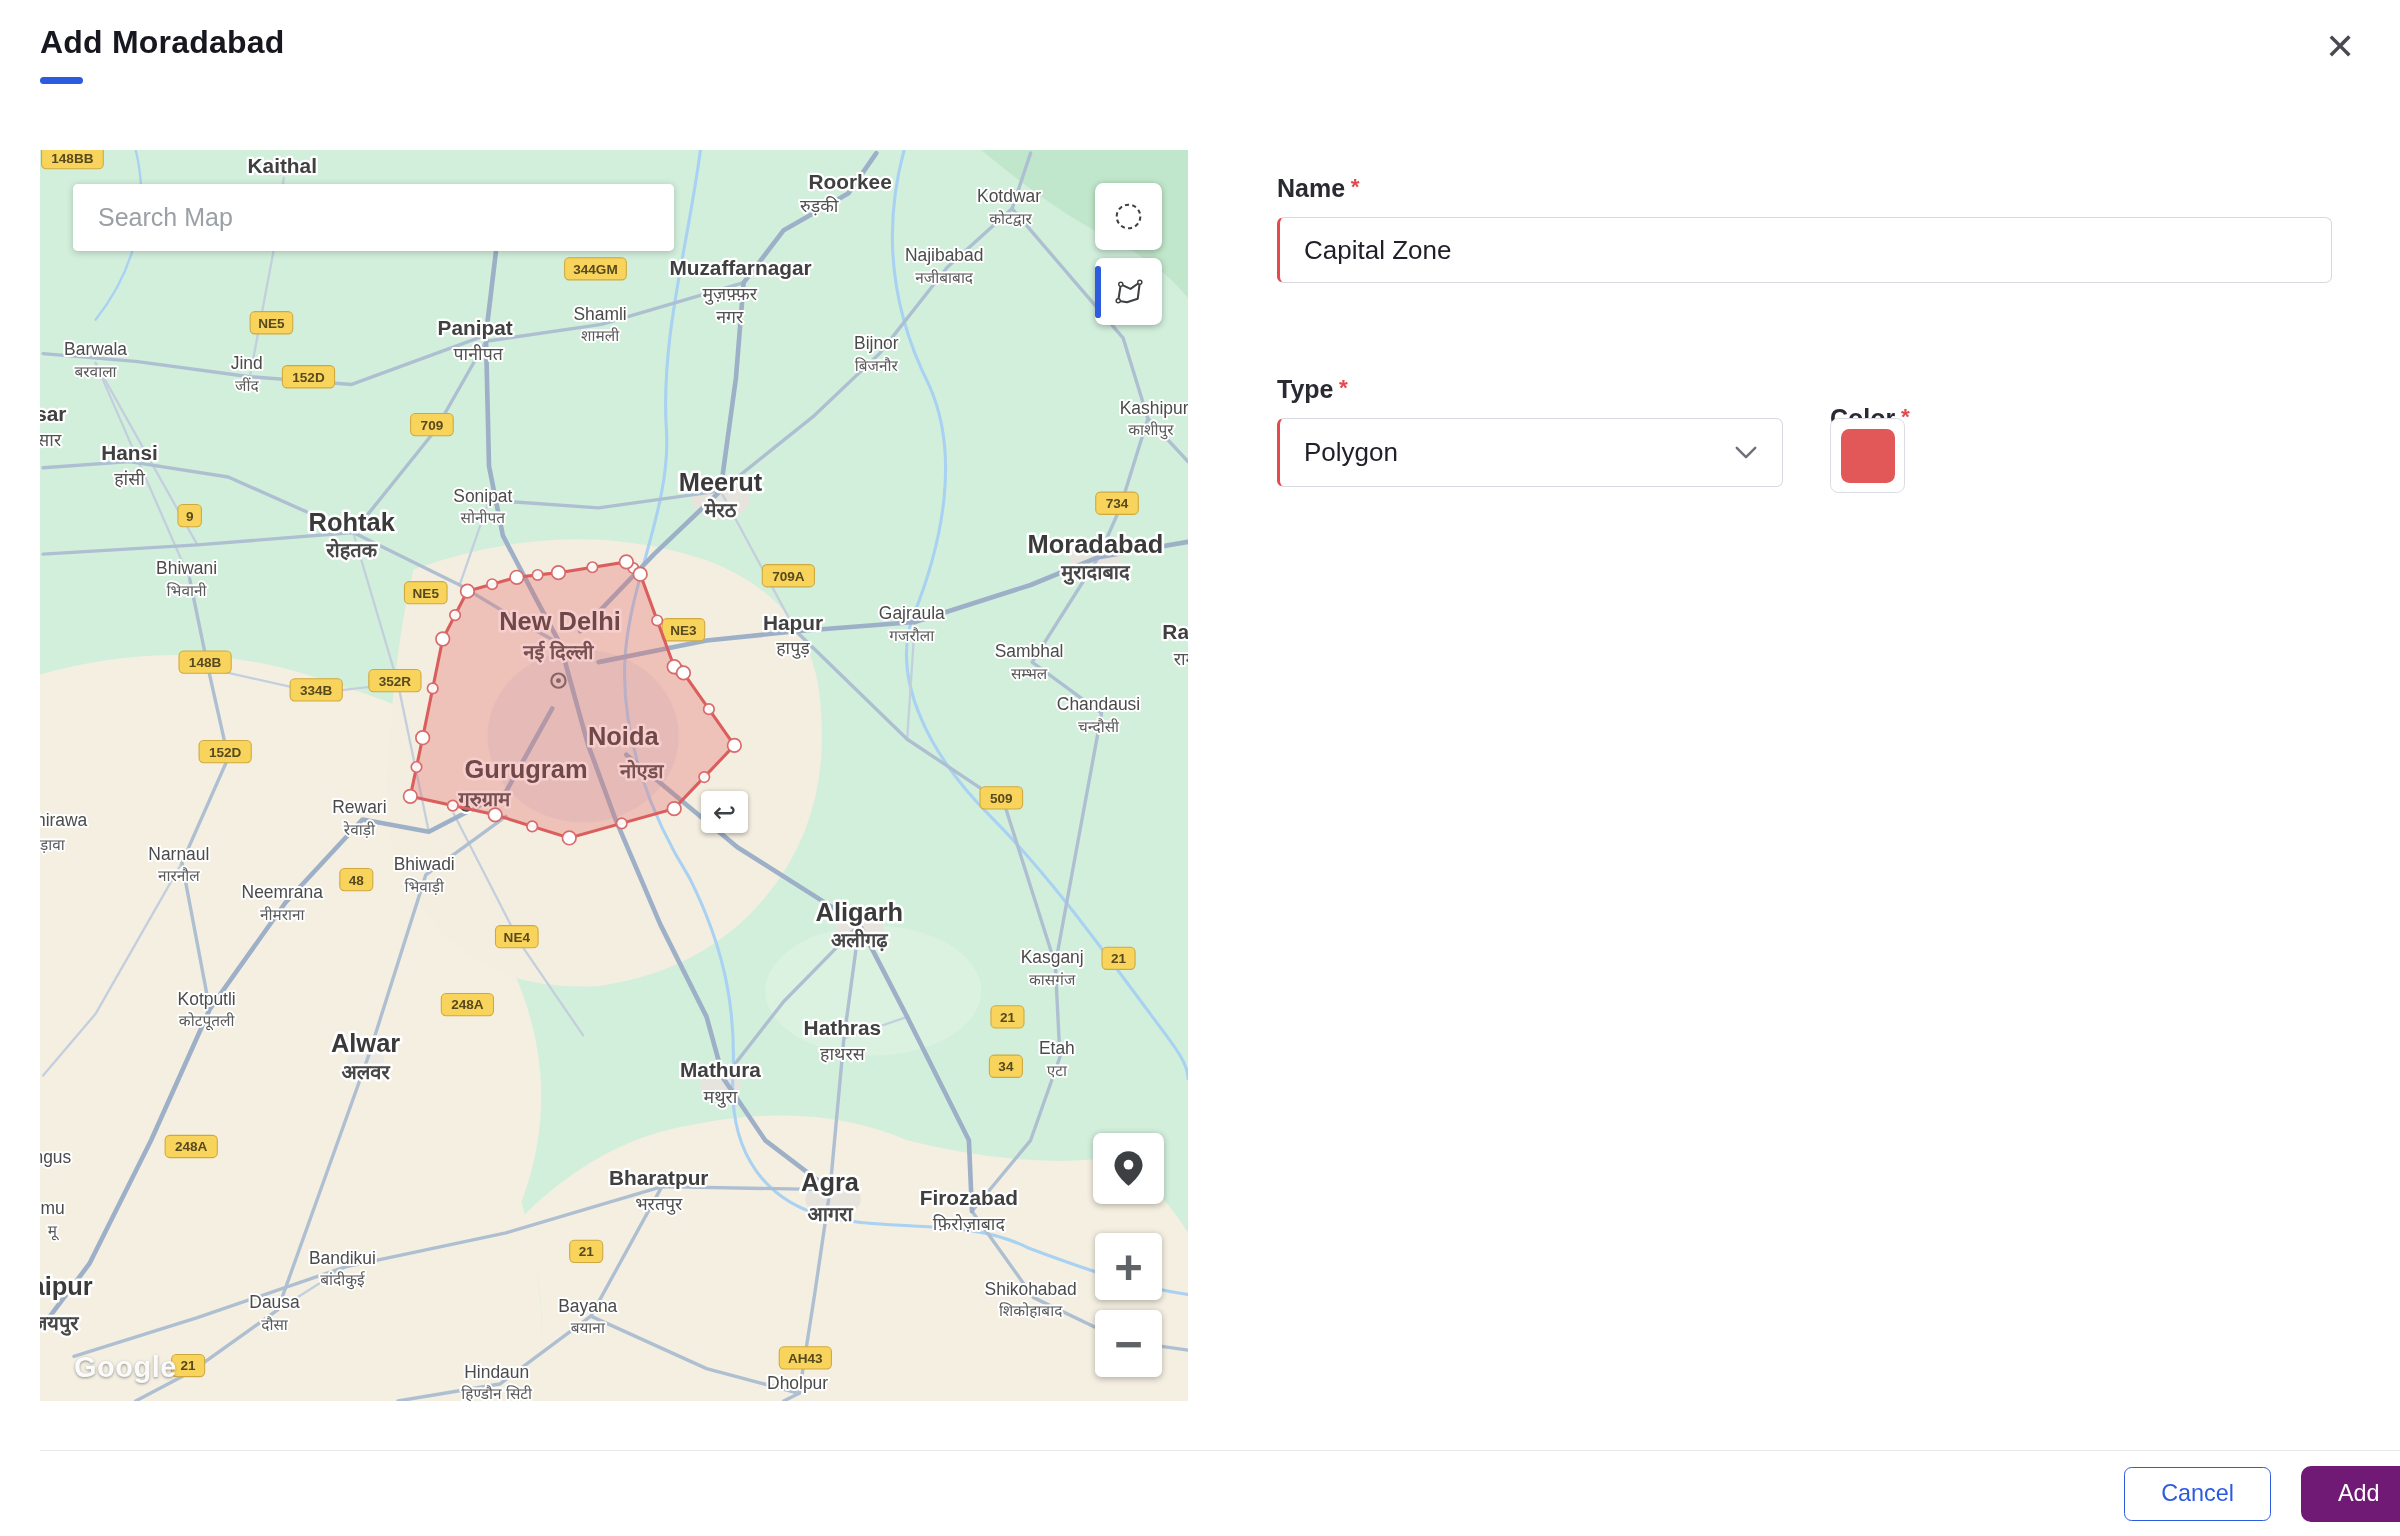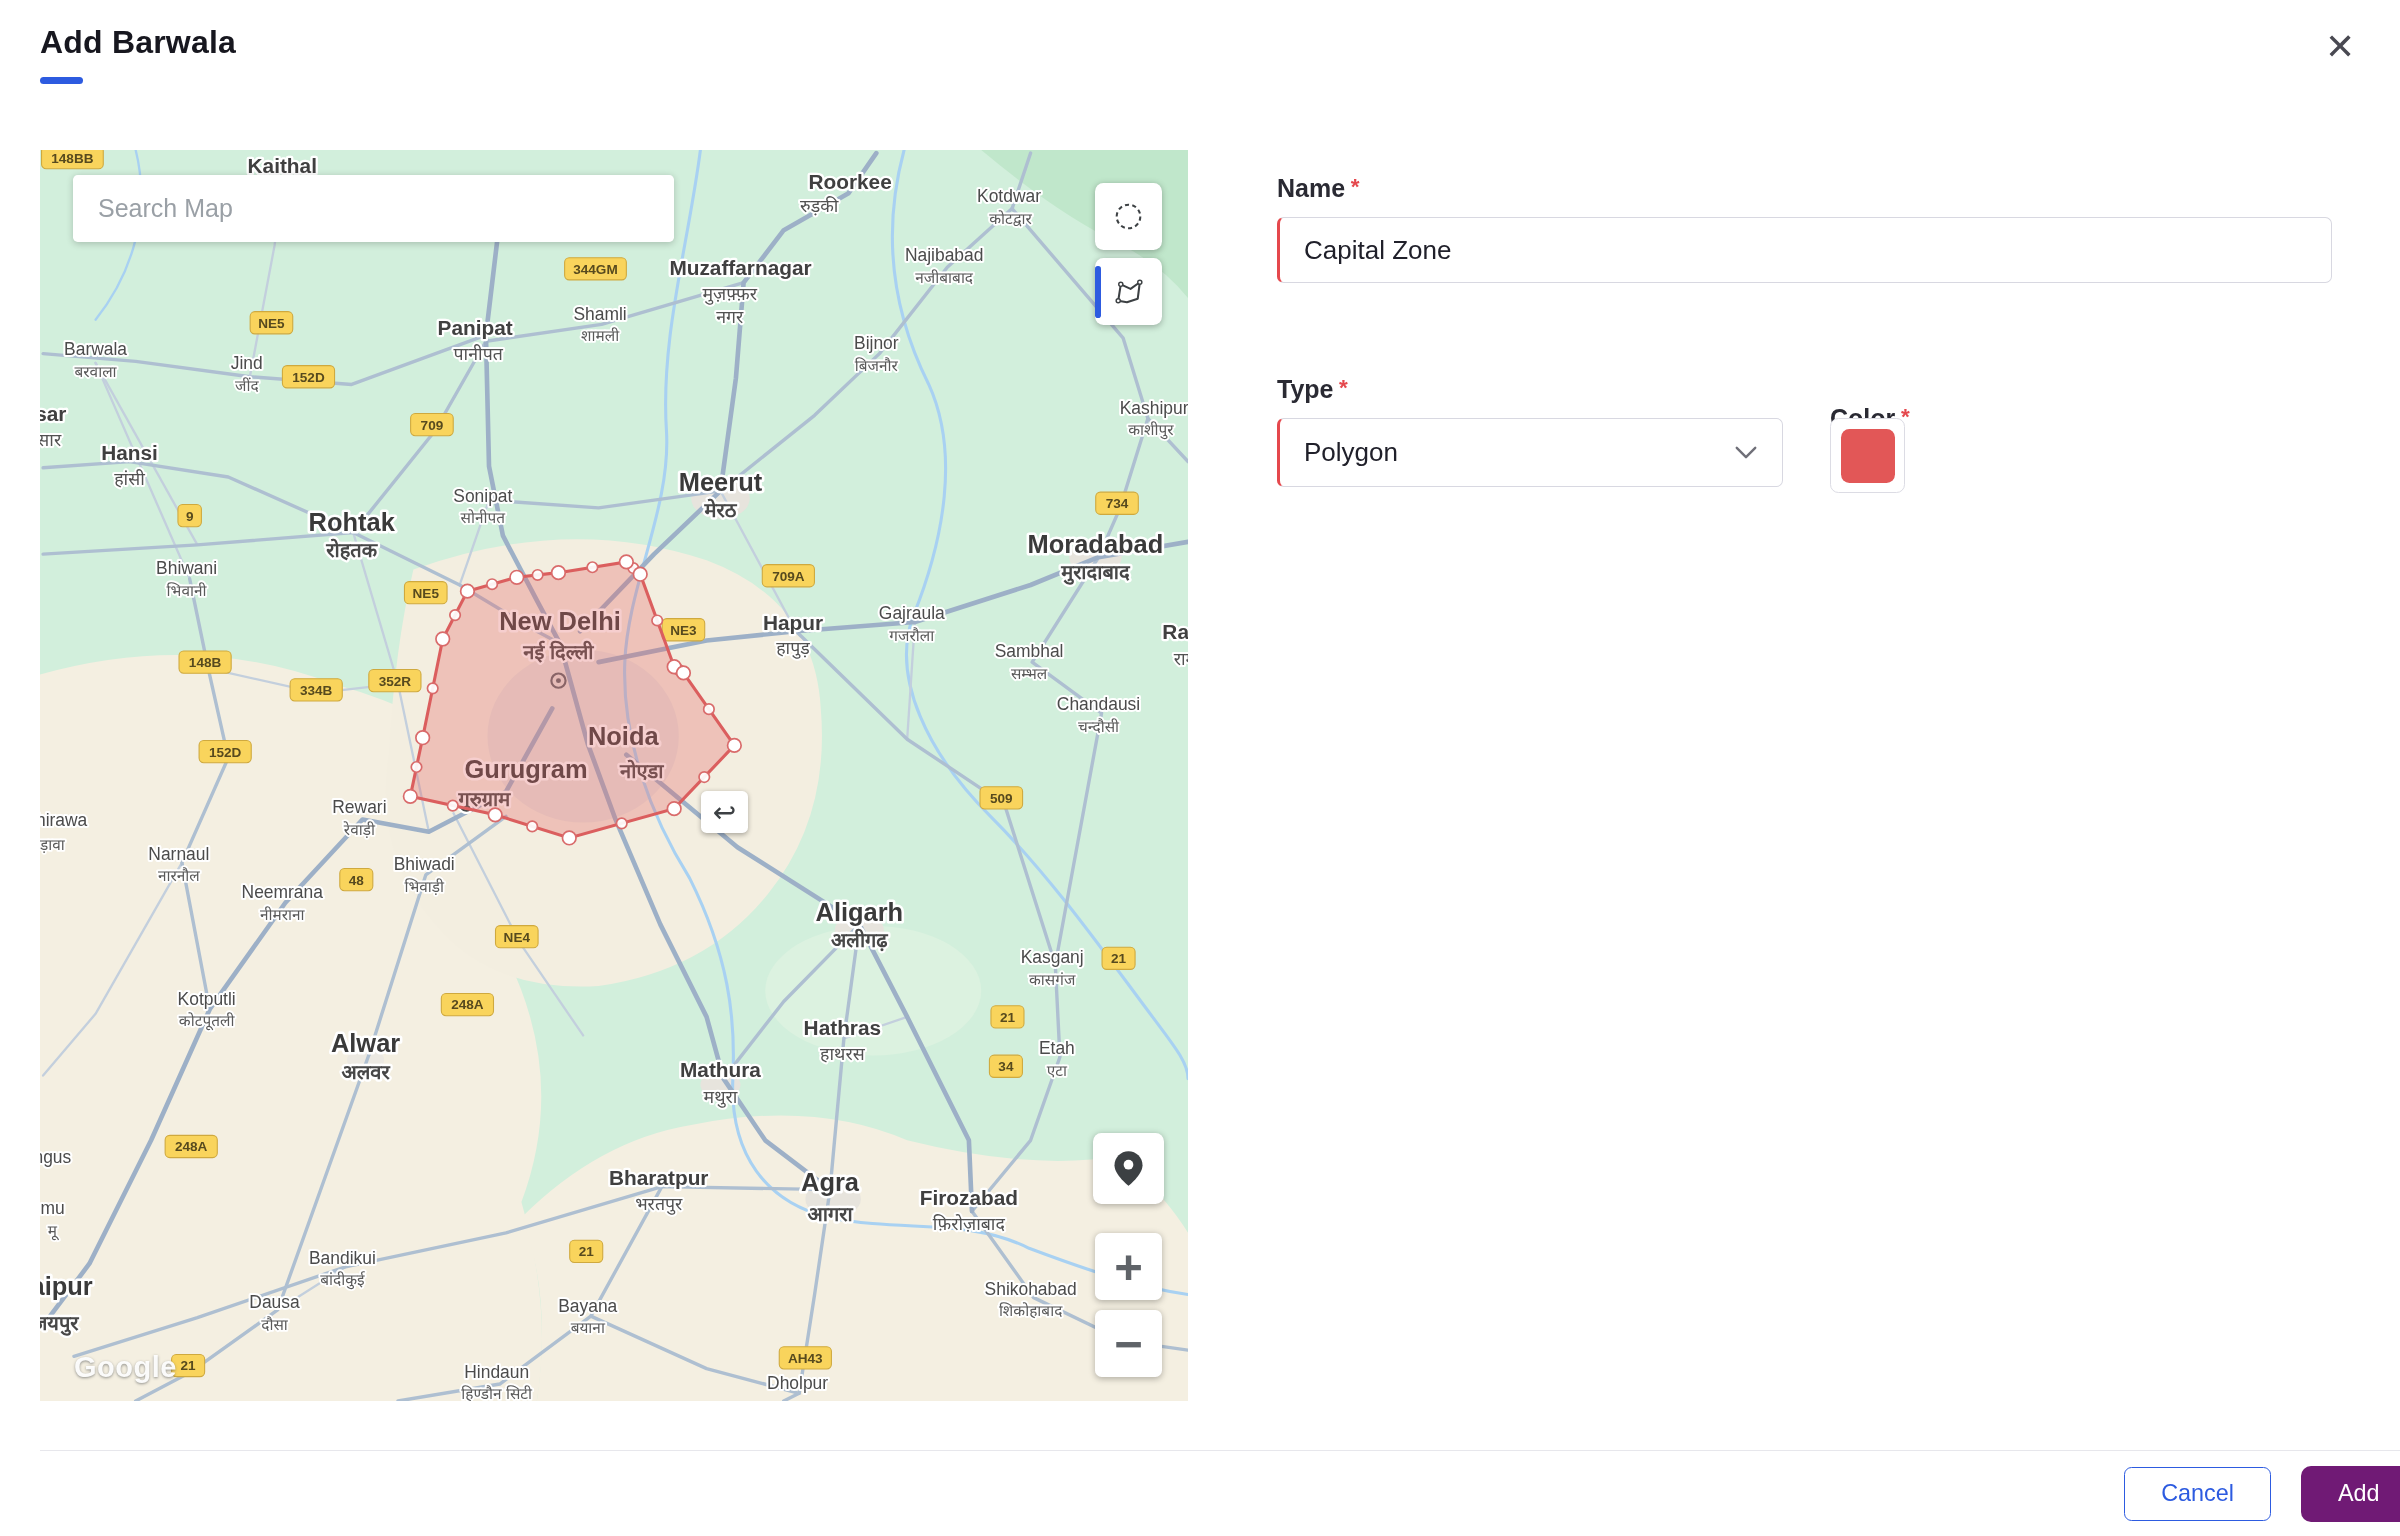--- a/index.html
+++ b/index.html
@@ -10,21 +10,21 @@
   
   .hdr-title { position:absolute; left:40px; top:24px; font-size:32px; font-weight:bold; color:#17171f; letter-spacing:0.2px; }
   .title-underline { position:absolute; left:40px; top:77px; width:43px; height:6.6px; background:#2d5be0; border-radius:3.7px; }
   .close-btn { position:absolute; right:34px; top:20.6px; width:52px; height:52px; border:0; background:transparent;
                display:flex; align-items:center; justify-content:center; font-size:36px; color:#494952; cursor:pointer; }
 
   
   .map-panel { position:absolute; left:40px; top:150px; width:1148px; height:1251px; overflow:hidden; background:#d2efdc; }
   #map-svg { display:block; width:1148px; height:1251px; }
 
-  .map-search { position:absolute; left:33px; top:25px; width:601px; height:67px; border:0; border-radius:4.7px;
+  .map-search { position:absolute; left:33px; top:34px; width:601px; height:67px; border:0; border-radius:4.7px;
                 background:#fff; box-shadow:0 1.9px 7.5px rgba(0,0,0,.2); padding:14px 25px; font-size:25px; color:#333;
                 font-family:"Liberation Sans",sans-serif; }
   .map-search::placeholder { color:#9aa0a6; }
 
   .tool-btn { position:absolute; width:67px; height:67px; background:#fff; border-radius:8.4px;
               box-shadow:0 1.9px 6.6px rgba(0,0,0,.28); display:flex; align-items:center; justify-content:center; cursor:pointer; }
   .circle-tool { left:1055px; top:33px; }
   .polygon-tool { left:1055px; top:108px; }
   .polygon-tool::before { content:""; position:absolute; left:0px; top:7.5px; bottom:7.5px; width:5.6px; background:#2d5be0; border-radius:2.8px; }
   .pegman-btn  { left:1053px; top:983px; width:71px; height:71px; }
@@ -72,21 +72,21 @@
   .btn-outline { height:54px; padding:0 36px; border:0.9px solid #2d5be0; background:#fff; color:#2d5be0;
                  font-size:23.4px; font-weight:500; border-radius:7.5px; cursor:pointer; font-family:"Liberation Sans",sans-serif; }
   .btn-primary { height:56px; padding:0 37px; border:0; background:#701a75; color:#fff;
                  font-size:23.4px; font-weight:500; border-radius:10px; cursor:pointer; font-family:"Liberation Sans",sans-serif; }
 </style>
 </head>
 <body>
 
 <div class="dialog">
 
-  <h1 class="hdr-title">Add Barwala</h1>
+  <h1 class="hdr-title">Add Moradabad</h1>
   <div class="title-underline"></div>
   <button class="close-btn">
     <span>✕</span>
   </button>
 
   <div class="map-panel">
     <svg id="map-svg" viewBox="0 0 744 811" preserveAspectRatio="none">
       <g>
         <rect width="744" height="811" fill="#d2efdc"></rect>
         <path d="M610,0 Q660,42 702,62 Q728,76 744,96 L744,0 Z" fill="#c0e7cb"></path>

